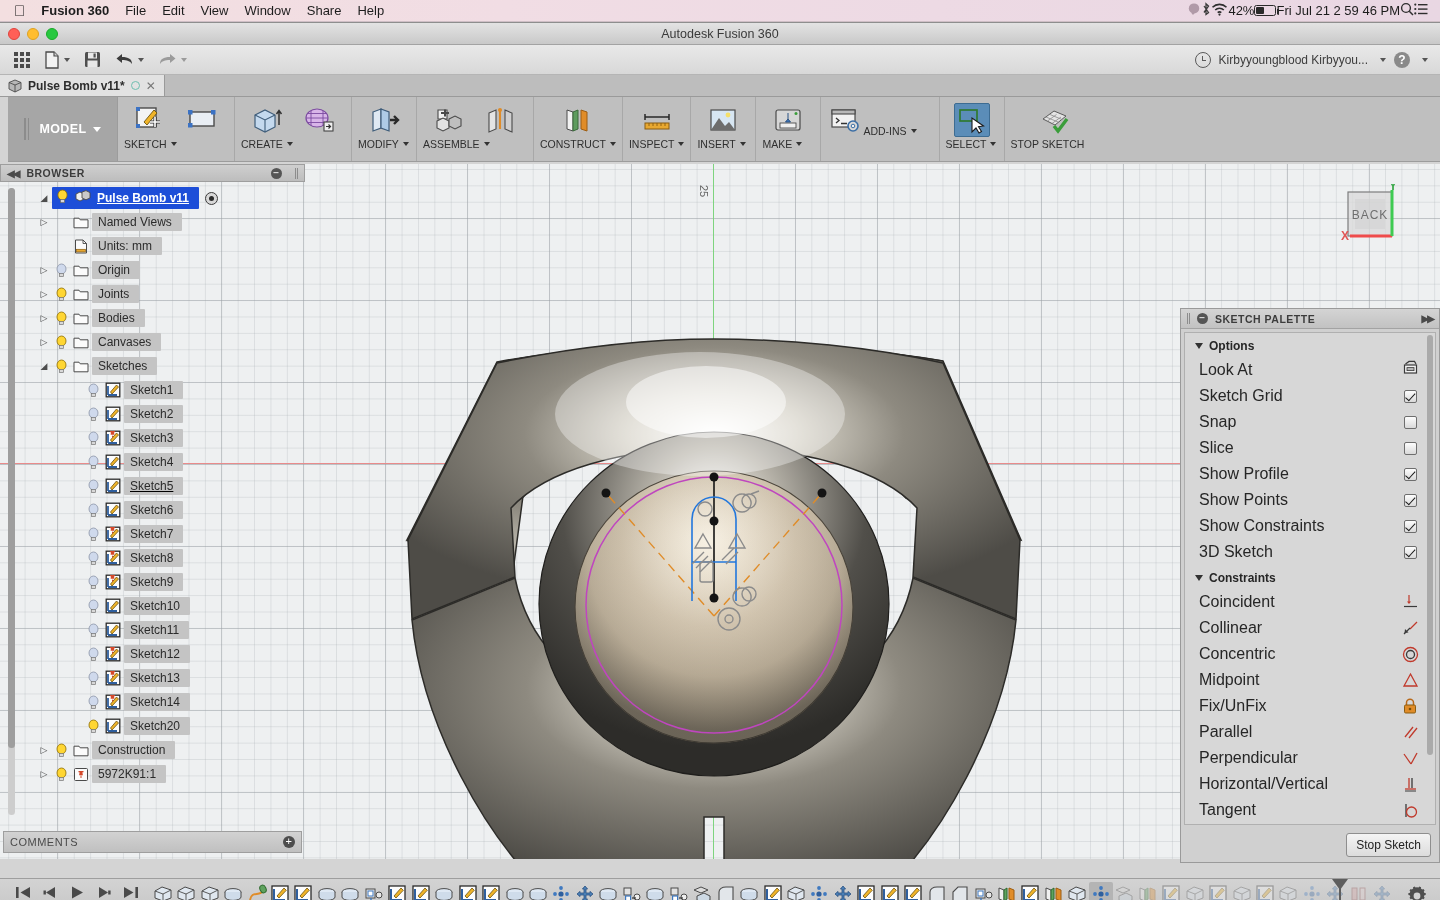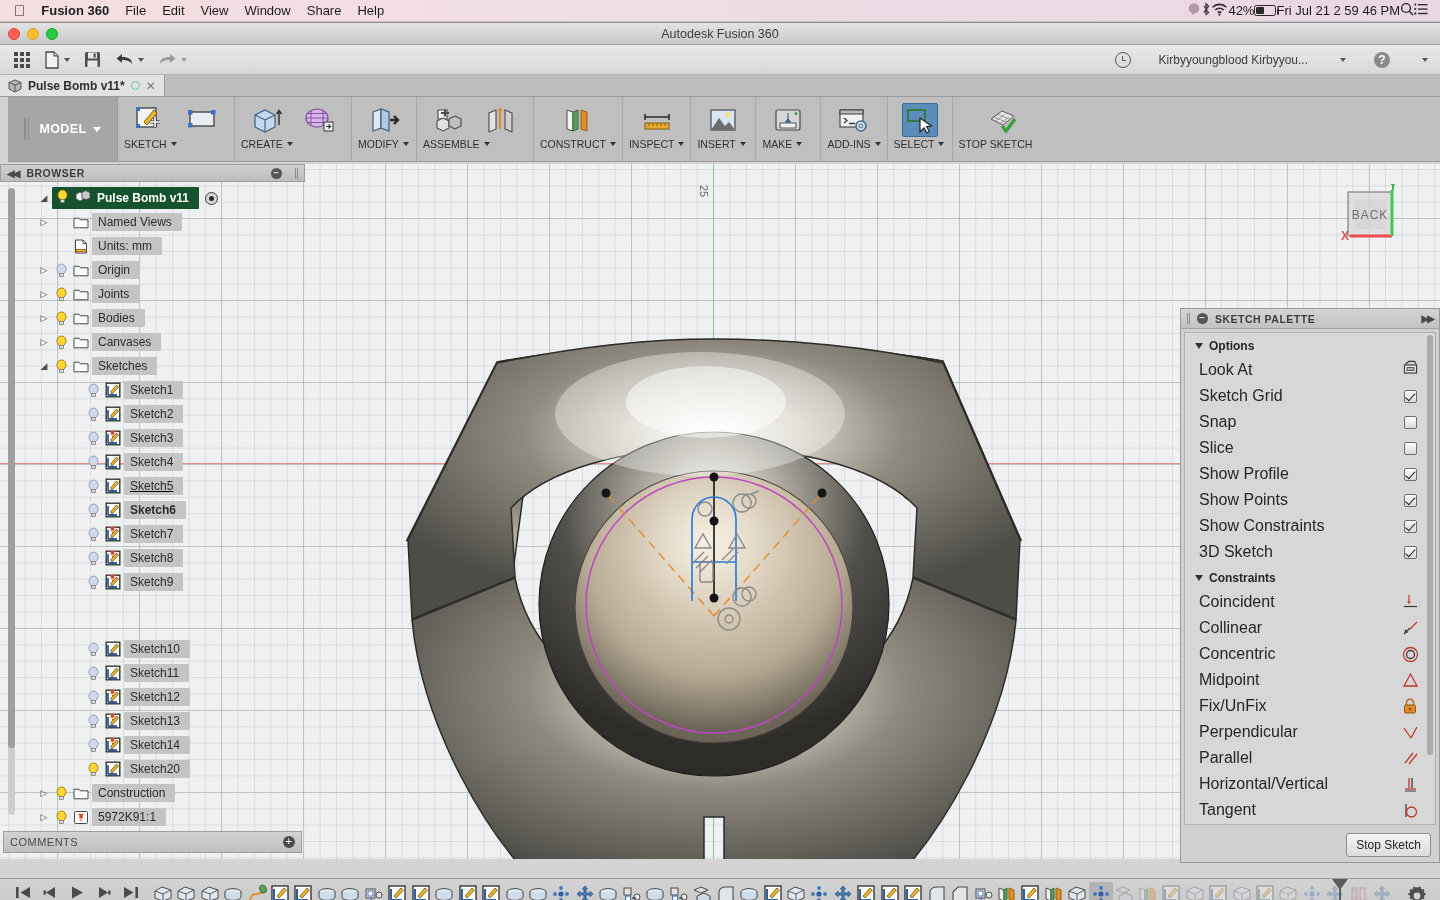--- a/index.html
+++ b/index.html
@@ -49,21 +49,21 @@
   #qat {
     height: 30px; background: linear-gradient(to bottom,#e9e9e9,#d8d8d8);
     border-bottom: 1px solid #b5b5b5;
     display: flex; align-items: center; padding-left: 10px; gap: 6px;
   }
   .qbtn { display: flex; align-items: center; height: 24px; padding: 0 4px; cursor: default; }
   .grid9 { display: grid; grid-template-columns: repeat(3,4px); grid-template-rows: repeat(3,4px); gap: 2px; }
   .grid9 i { background: #4a4a4a; display: block; width: 4px; height: 4px; }
   .caret { width: 0; height: 0; border-left: 4px solid transparent; border-right: 4px solid transparent; border-top: 5px solid #555; margin-left: 4px; }
   .caret.sm { border-left-width: 3.5px; border-right-width: 3.5px; border-top-width: 4.5px; }
-  .qat-right { margin-left: auto; display: flex; align-items: center; gap: 28px; padding-right: 12px; font-size: 12px; color: #3c3c3c;}
+  .qat-right { margin-left: auto; display: flex; align-items: center; gap: 8px; padding-right: 12px; font-size: 12px; color: #3c3c3c;}
   .clock-ico { width: 16px; height: 16px; border: 1.6px solid #5a5a5a; border-radius: 50%; position: relative; }
   .clock-ico::before { content:''; position:absolute; left:6px; top:3px; width:1.5px; height:5px; background:#5a5a5a;}
   .clock-ico::after { content:''; position:absolute; left:6.5px; top:7px; width:4px; height:1.5px; background:#5a5a5a;}
   .help-ico { width: 16px; height: 16px; border-radius: 50%; background: #8a8a8a; color: #fff; font-size: 12px; font-weight: bold;
               display: flex; align-items: center; justify-content: center; }
 
   
   #doc-tabs {
     height: 22px; background: #bdbdbd; border-bottom: 1px solid #9a9a9a;
     display: flex; align-items: stretch;
@@ -137,21 +137,21 @@
   #tree-scroll { position: absolute; left: 8px; top: 6px; width: 7px; bottom: 16px;
                  background: #cdcdcd; border-radius: 4px; }
   #tree-scroll i { position: absolute; left: 0; right: 0; top: 0; height: 560px; background: #9e9e9e; border-radius: 4px; display:block;}
   .node { display: flex; align-items: center; height: 24px; padding-left: 4px; }
   .node .twisty { width: 16px; text-align: center; font-size: 9px; color: #4d4d4d; }
   .node .bulb { width: 18px; display: flex; justify-content: center; }
   .node .ico { width: 22px; display: flex; justify-content: center; align-items: center;}
   .node .lbl {
     font-size: 12px; color: #2b2b2b; background: #c4c4c4; padding: 2px 10px 2px 6px; border-radius: 1px;
   }
-  .node.root .lbl { background: #14532d; color: #fff; font-weight: bold; }
+  .node.root .lbl { background: #1d4ed8; color: #fff; font-weight: bold; text-decoration: underline; }
   .node.root { background: transparent; }
   .radio-ico { width: 13px; height: 13px; border-radius: 50%; border: 1.8px solid #3c3c3c; background: #d8d8d8;
                display: flex; align-items: center; justify-content: center; margin-left: 6px; }
   .radio-ico i { width: 5px; height: 5px; border-radius: 50%; background: #2b2b2b; display: block; }
   #comments-bar {
     height: 22px; background: linear-gradient(to bottom,#d2d2d2,#c0c0c0);
     border: 1px solid #9e9e9e; display: flex; align-items: center; padding: 0 6px;
     font-size: 11px; color: #4a4a4a; letter-spacing: .5px; margin: 0 3px 6px 3px;
   }
   #comments-bar .plus { margin-left: auto; width: 12px; height: 12px; border-radius: 50%; background: #4d4d4d; color: #fff;
@@ -526,21 +526,21 @@
           </span>
         </div>
         <div class="rlabel group-label">
           <span>MAKE</span>
             <span class="caret"></span>
         </div>
       </div>
     </div>
 
     <div class="rgroup">
-      <div style="display:flex;flex-direction:column;align-items:flex-start">
+      <div style="display:flex;flex-direction:row;align-items:flex-end">
         <div class="rbtn">
           <span class="ico">
             <svg width="32" height="30" viewBox="0 0 32 30">
                 <rect x="3" y="5" width="23" height="17" fill="#f2f2f2" stroke="#4a4a4a" stroke-width="1.2"></rect>
                 <rect x="3" y="5" width="23" height="4" fill="#b9b9b9" stroke="#4a4a4a" stroke-width="1.1"></rect>
                 <path d="M7 13 l3 2.5 l-3 2.5 M12 18.5 h6" stroke="#333" stroke-width="1.3" fill="none"></path>
                 <circle cx="24" cy="21" r="5" fill="#d8d8d8" stroke="#3b6ea5" stroke-width="1.6"></circle>
                 <circle cx="24" cy="21" r="1.8" fill="#f2f2f2" stroke="#3b6ea5" stroke-width="1"></circle>
               </svg>
           </span>
@@ -954,21 +954,21 @@
                 </span>
                 <span class="ico">
                   <svg width="16" height="16" viewBox="0 0 16 16">
                     <rect x="1.2" y="1.2" width="13.6" height="13.6" fill="#fdfdfd" stroke="#2b2b2b" stroke-width="1.3"></rect>
                     <path d="M3 13 V4 M3 13 h9" stroke="#2f5f9e" stroke-width="1.8"></path>
                     <path d="M5.5 10 L11.5 3 l2 2 L7 12 z" fill="#f0b429" stroke="#6b5210" stroke-width=".8"></path>
                   </svg>
                 </span>
                 <span class="lbl">Sketch5</span>
               </div>
-              <div class="node" style="padding-left: 50px; font-weight: bold;">
+              <div class="node" style="padding-left: 50px;">
                 <span class="twisty"></span>
                 <span class="bulb">
                   <svg width="13" height="15" viewBox="0 0 13 15">
                     <ellipse cx="6.5" cy="6" rx="4.5" ry="5" fill="#cfd9ec" stroke="#8a93a6" stroke-width=".8"></ellipse>
                     <rect x="4.4" y="10.6" width="4.2" height="3" fill="#d8d8d8" stroke="#777" stroke-width=".7"></rect>
                   </svg>
                 </span>
                 <span class="ico">
                   <svg width="16" height="16" viewBox="0 0 16 16">
                     <rect x="1.2" y="1.2" width="13.6" height="13.6" fill="#fdfdfd" stroke="#2b2b2b" stroke-width="1.3"></rect>
@@ -1028,21 +1028,21 @@
                   <svg width="16" height="16" viewBox="0 0 16 16">
                     <rect x="1.2" y="1.2" width="13.6" height="13.6" fill="#fdfdfd" stroke="#2b2b2b" stroke-width="1.3"></rect>
                     <path d="M3 13 V4 M3 13 h9" stroke="#2f5f9e" stroke-width="1.8"></path>
                     <path d="M5.5 10 L11.5 3 l2 2 L7 12 z" fill="#f0b429" stroke="#6b5210" stroke-width=".8"></path>
                     <path d="M5 1 h5 v1.3 h-1 l.4 2.4 h-3.8 l.4 -2.4 h-1 z" fill="#d4482a"></path>
                     <line x1="7.5" y1="5.7" x2="7.5" y2="7.4" stroke="#d4482a" stroke-width="1"></line>
                   </svg>
                 </span>
                 <span class="lbl">Sketch9</span>
               </div>
-              <div class="node" style="padding-left: 50px; margin-top: 43px;">
+              <div class="node" style="padding-left: 50px;">
                 <span class="twisty"></span>
                 <span class="bulb">
                   <svg width="13" height="15" viewBox="0 0 13 15">
                     <ellipse cx="6.5" cy="6" rx="4.5" ry="5" fill="#cfd9ec" stroke="#8a93a6" stroke-width=".8"></ellipse>
                     <rect x="4.4" y="10.6" width="4.2" height="3" fill="#d8d8d8" stroke="#777" stroke-width=".7"></rect>
                   </svg>
                 </span>
                 <span class="ico">
                   <svg width="16" height="16" viewBox="0 0 16 16">
                     <rect x="1.2" y="1.2" width="13.6" height="13.6" fill="#fdfdfd" stroke="#2b2b2b" stroke-width="1.3"></rect>
@@ -1297,34 +1297,34 @@
               <span class="name">Fix/UnFix</span>
               <span class="ctl">
                 <svg width="16" height="17" viewBox="0 0 16 17">
                   <path d="M4.5 7 V4.8 a3.5 3.5 0 0 1 7 0 V7" fill="none" stroke="#b9691a" stroke-width="1.5"></path>
                   <rect x="2.5" y="7" width="11" height="8" rx="1.2" fill="#e08c28" stroke="#8a5c10" stroke-width="1"></rect>
                   <circle cx="8" cy="11" r="1.3" fill="#7a4d08"></circle>
                 </svg>
               </span>
             </div>
             <div class="sp-row">
+              <span class="name">Parallel</span>
+              <span class="ctl">
+                <svg width="17" height="17" viewBox="0 0 17 17">
+                  <line x1="3" y1="13" x2="11" y2="3" stroke="#c0392b" stroke-width="1.3"></line>
+                  <line x1="7" y1="14" x2="15" y2="4" stroke="#c0392b" stroke-width="1.3"></line>
+                </svg>
+              </span>
+            </div>
+            <div class="sp-row">
               <span class="name">Perpendicular</span>
               <span class="ctl">
                 <svg width="17" height="17" viewBox="0 0 17 17">
                   <line x1="2" y1="4" x2="9" y2="14" stroke="#c0392b" stroke-width="1.3"></line>
                   <line x1="9" y1="14" x2="15" y2="3" stroke="#c0392b" stroke-width="1.3"></line>
-                </svg>
-              </span>
-            </div>
-            <div class="sp-row">
-              <span class="name">Parallel</span>
-              <span class="ctl">
-                <svg width="17" height="17" viewBox="0 0 17 17">
-                  <line x1="3" y1="13" x2="11" y2="3" stroke="#c0392b" stroke-width="1.3"></line>
-                  <line x1="7" y1="14" x2="15" y2="4" stroke="#c0392b" stroke-width="1.3"></line>
                 </svg>
               </span>
             </div>
             <div class="sp-row">
               <span class="name">Horizontal/Vertical</span>
               <span class="ctl">
                 <svg width="17" height="17" viewBox="0 0 17 17">
                   <line x1="7" y1="2" x2="7" y2="12" stroke="#c0392b" stroke-width="1.3"></line>
                   <line x1="10" y1="2" x2="10" y2="12" stroke="#3a3a3a" stroke-width="1.3"></line>
                   <line x1="3" y1="13" x2="14" y2="13" stroke="#c0392b" stroke-width="1.3"></line>

